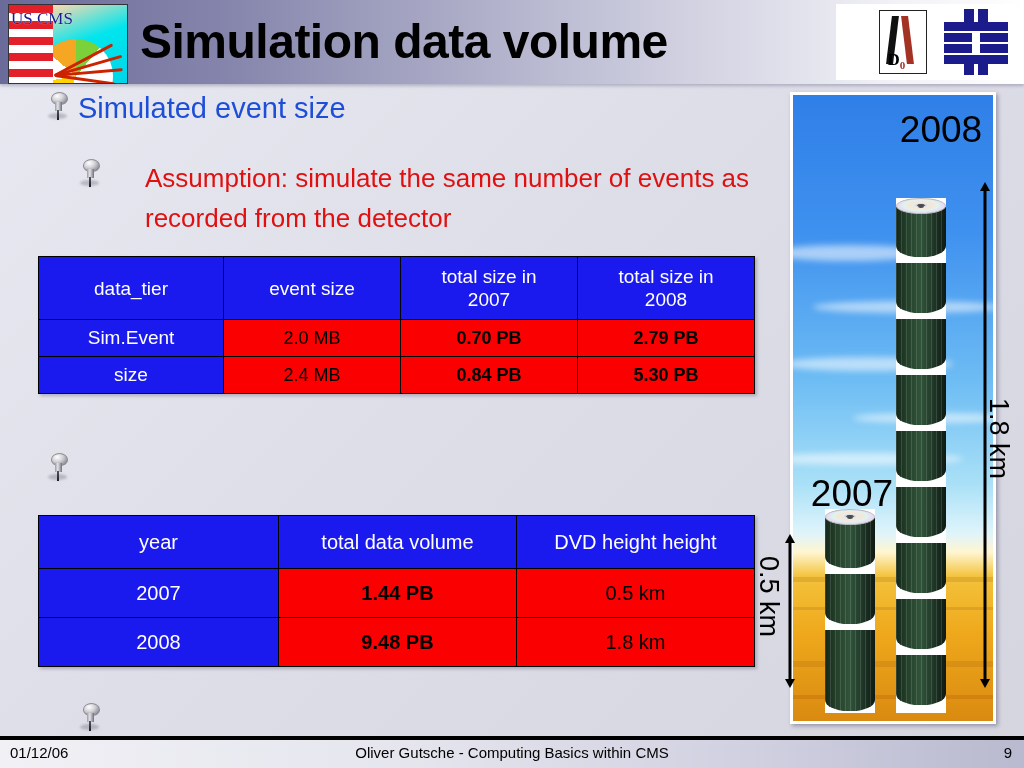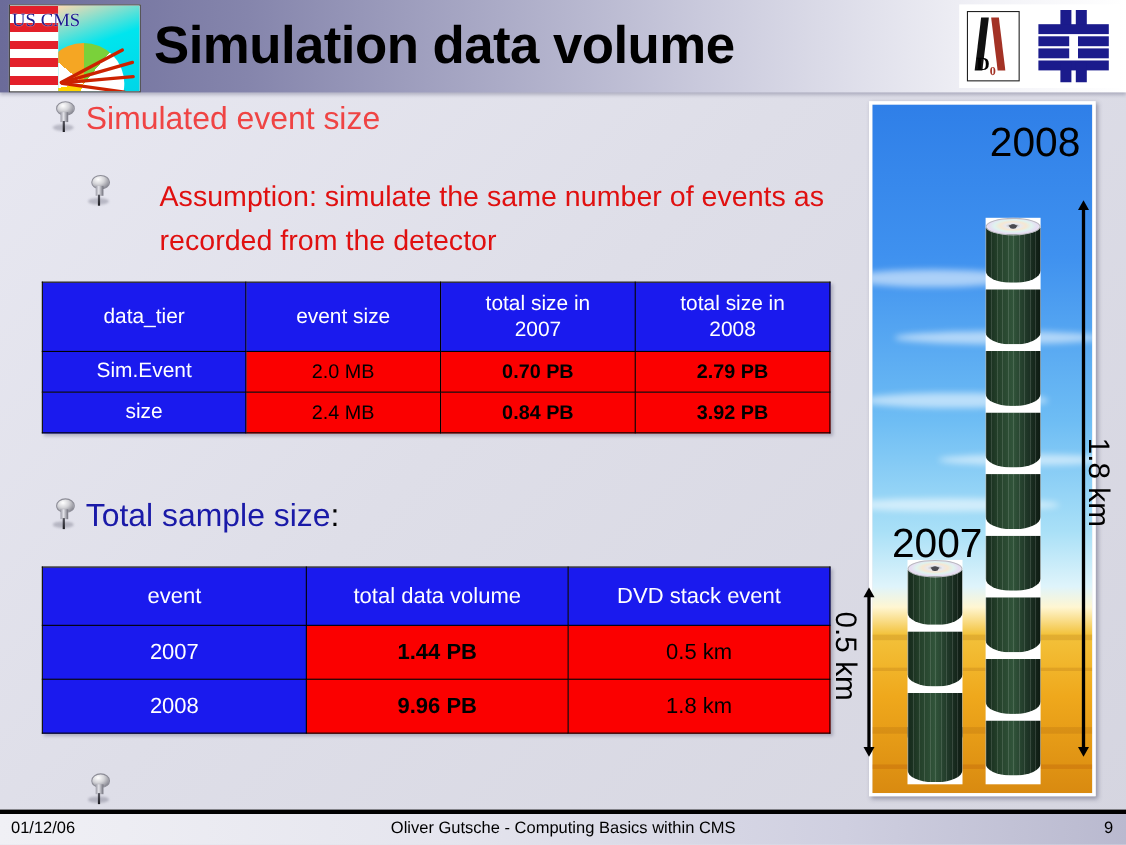--- a/index.html
+++ b/index.html
@@ -90,20 +90,21 @@
 
   
   #logo-right-wrap {
     position: absolute;
     right: 6px; top: 4px;
     width: 146px; height: 76px;
     background: #fff;
     display: flex;
     align-items: center;
     justify-content: space-around;
+    padding-left: 36px;
   }
   #d0-logo {
     width: 46px; height: 62px;
     border: 1px solid #222;
     position: relative;
     background: #fff;
     overflow: hidden;
   }
   #d0-logo .tower-a {
     position: absolute; left: 9px; top: 5px;
@@ -168,21 +169,21 @@
     width: 19px; height: 6px;
     border-radius: 50%;
     background: rgba(90,90,110,0.32);
     filter: blur(1px);
   }
 
   #bullet-simulated {
     left: 46px; top: 91px; width: 560px;
   }
   #bullet-simulated .txt {
-    font-size: 29px; color: #ef4444; line-height: 34px;
+    font-size: 29px; color: #1d4ed8; line-height: 34px;
   }
 
   #bullet-assumption {
     left: 78px; top: 158px; width: 690px; gap: 35px;
   }
   #bullet-assumption .txt {
     font-size: 26px; color: #e01010; line-height: 40px;
   }
 
   #bullet-total-sample {
@@ -510,57 +511,56 @@
     <tr>
       <td class="cell-blue tier">Sim.Event</td>
       <td class="cell-red">2.0 MB</td>
       <td class="cell-red bold">0.70 PB</td>
       <td class="cell-red bold">2.79 PB</td>
     </tr>
     <tr>
       <td class="cell-blue tier">size</td>
       <td class="cell-red">2.4 MB</td>
       <td class="cell-red bold">0.84 PB</td>
-      <td class="cell-red bold">3.92 PB</td>
+      <td class="cell-red bold">5.30 PB</td>
     </tr>
   </tbody>
 </table>
 
 <div class="bullet-row" id="bullet-total-sample">
   <span class="pin">
     <span class="shadow"></span>
       <span class="head"></span>
       <span class="neck"></span>
       <span class="needle"></span>
   </span>
-  <span class="txt"><span>Total sample size</span><span class="colon">:</span></span>
 </div>
 
 <table class="slide-table" id="table-total-volume">
   <colgroup>
     <col style="width:240px">
       <col style="width:238px">
       <col style="width:238px">
   </colgroup>
   <thead>
     <tr>
-      <th class="cell-blue">event</th>
+      <th class="cell-blue">year</th>
       <th class="cell-blue">total data volume</th>
-      <th class="cell-blue">DVD stack event</th>
+      <th class="cell-blue">DVD height height</th>
     </tr>
   </thead>
   <tbody>
     <tr>
       <td class="cell-blue">2007</td>
       <td class="cell-red bold">1.44 PB</td>
       <td class="cell-red">0.5 km</td>
     </tr>
     <tr>
       <td class="cell-blue">2008</td>
-      <td class="cell-red bold">9.96 PB</td>
+      <td class="cell-red bold">9.48 PB</td>
       <td class="cell-red">1.8 km</td>
     </tr>
   </tbody>
 </table>
 
 <div class="bullet-row" id="bullet-stack50">
   <span class="pin">
     <span class="shadow"></span>
       <span class="head"></span>
       <span class="neck"></span>

